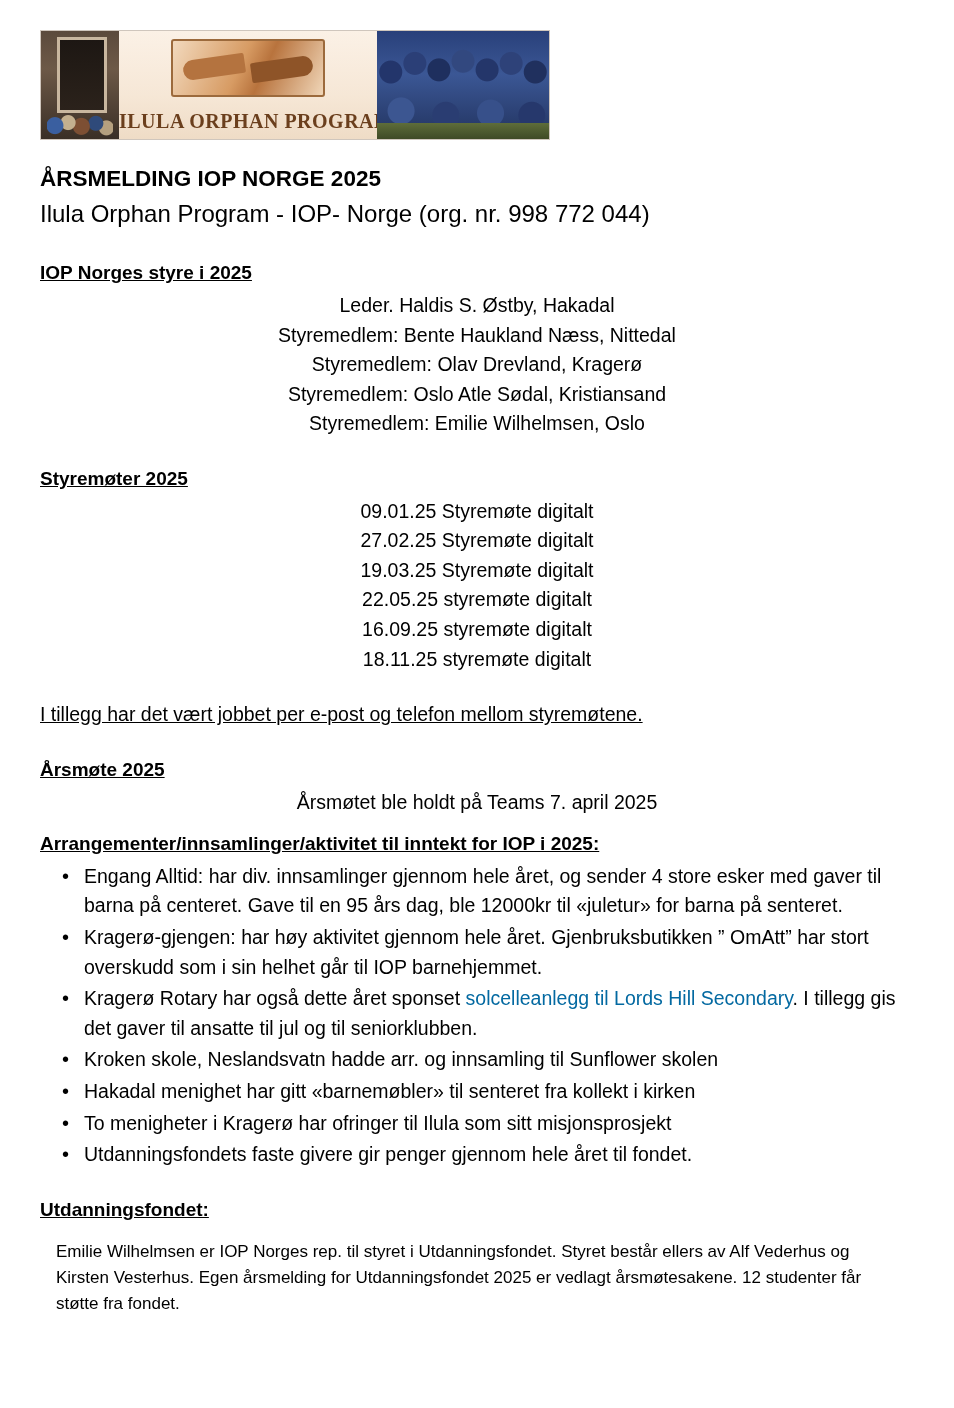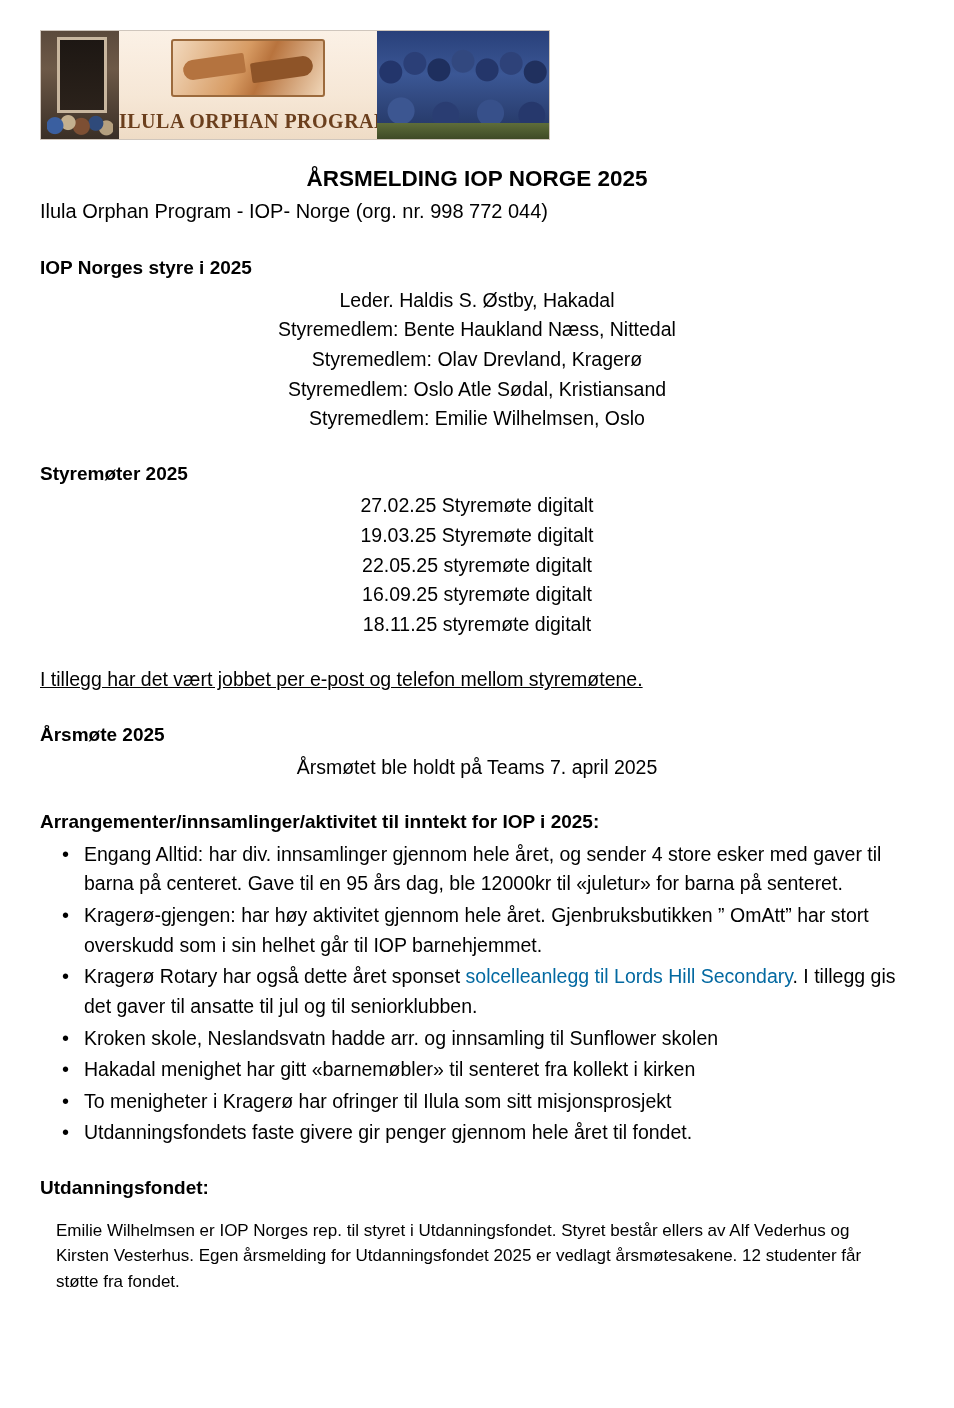--- a/index.html
+++ b/index.html
@@ -137,45 +137,45 @@
     height: 16px;
     background: linear-gradient(180deg,#5e6d3a,#3f4a26);
   }
 
   
   h1.doc-title {
     font-size: 22.5px;
     font-weight: bold;
     margin: 0 0 4px 0;
     line-height: 1.32;
-    text-align: center;
   }
   .doc-subtitle {
-    font-size: 20px;
+    font-size: 24px;
     font-weight: normal;
     margin: 0 0 30px 0;
     line-height: 1.32;
   }
   .section-heading {
     font-size: 19px;
     font-weight: bold;
+    text-decoration: underline;
     margin: 0 0 4px 0;
     line-height: 1.45;
   }
   p.line {
     font-size: 19.5px;
     margin: 0;
     line-height: 1.52;
     text-align: center;
   }
   .block {
     margin-bottom: 26px;
   }
   .block.tight {
-    margin-bottom: 26px;
+    margin-bottom: 13px;
   }
   .para {
     font-size: 19.5px;
     line-height: 1.52;
     margin: 0 0 26px 0;
     text-decoration: underline;
   }
   ul.bullets {
     list-style: none;
     margin: 2px 0 0 0;
@@ -232,20 +232,21 @@
     <div class="section-heading">IOP Norges styre i 2025</div>
     <p class="line">Leder. Haldis S. Østby, Hakadal</p>
     <p class="line">Styremedlem: Bente Haukland Næss, Nittedal</p>
     <p class="line">Styremedlem: Olav Drevland, Kragerø</p>
     <p class="line">Styremedlem: Oslo Atle Sødal, Kristiansand</p>
     <p class="line">Styremedlem: Emilie Wilhelmsen, Oslo</p>
   </div>
 
   <div class="block">
     <div class="section-heading">Styremøter 2025</div>
+    <p class="line">09.01.25 Styremøte digitalt</p>
     <p class="line">27.02.25 Styremøte digitalt</p>
     <p class="line">19.03.25 Styremøte digitalt</p>
     <p class="line">22.05.25 styremøte digitalt</p>
     <p class="line">16.09.25 styremøte digitalt</p>
     <p class="line">18.11.25 styremøte digitalt</p>
   </div>
 
   <p class="para">I tillegg har det vært jobbet per e-post og telefon mellom styremøtene.</p>
 
   <div class="block tight">

